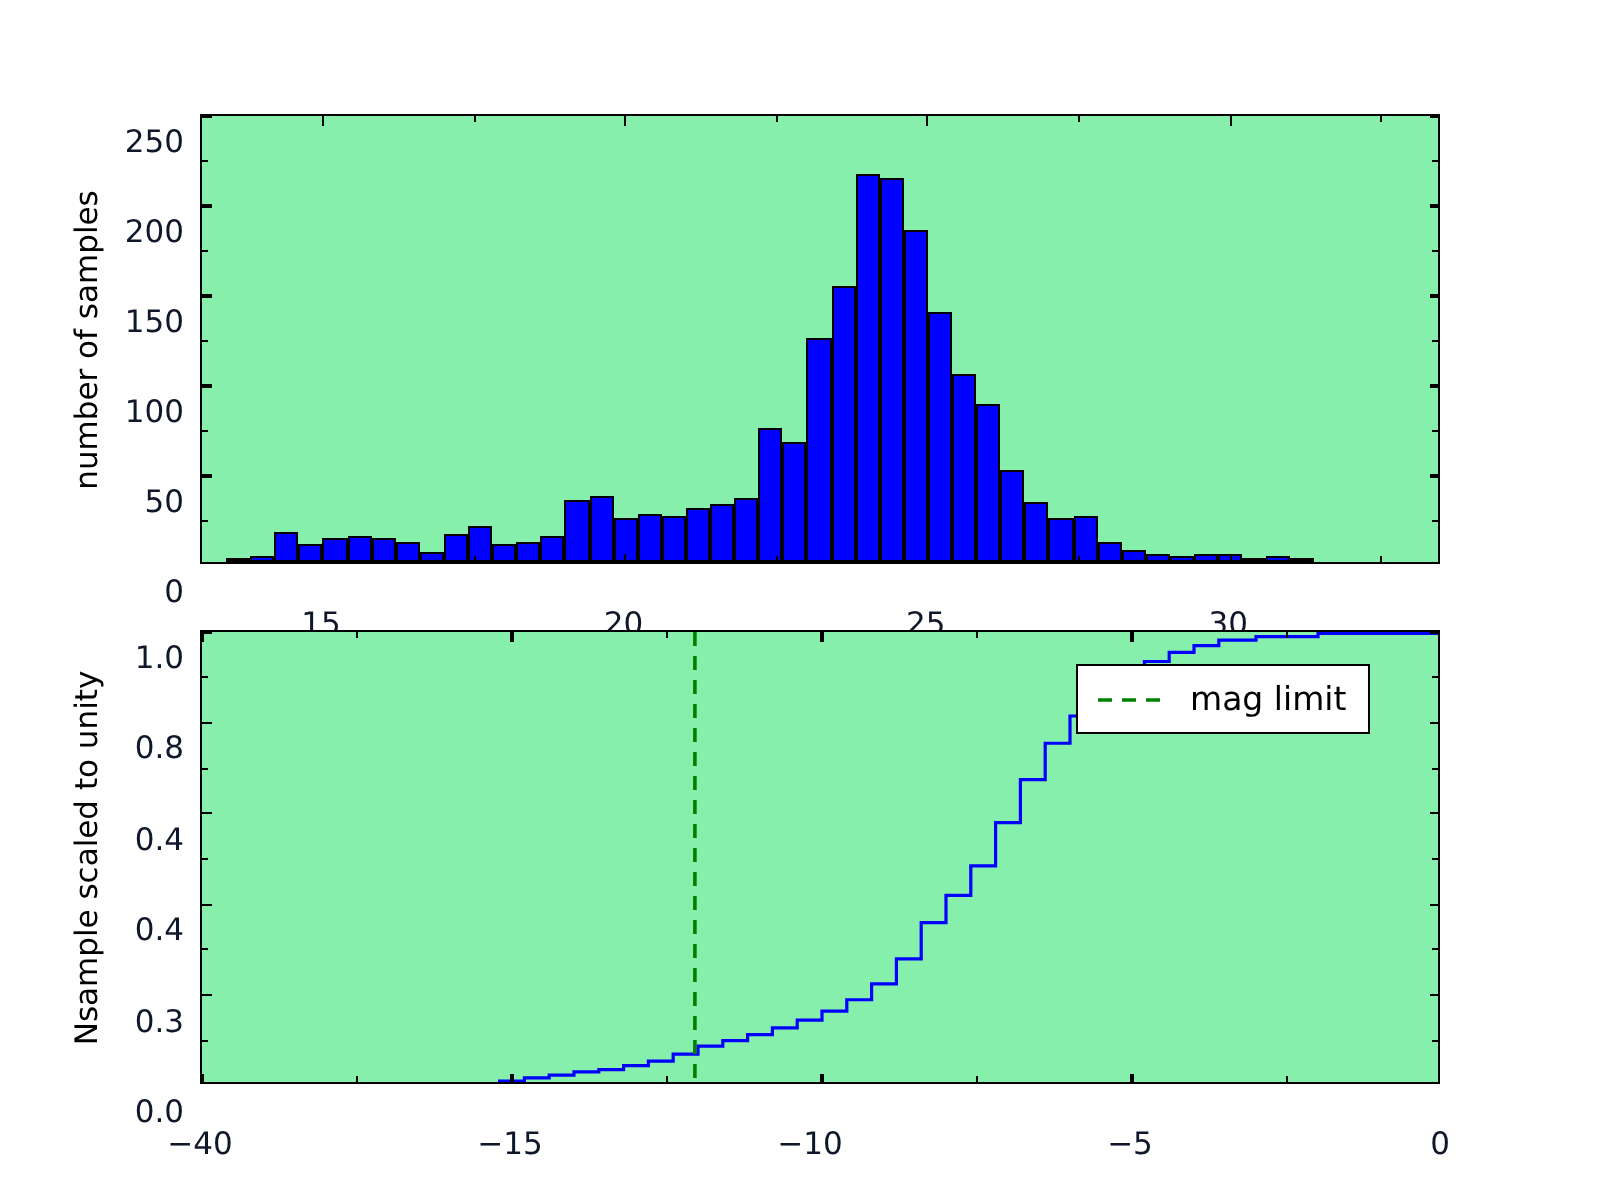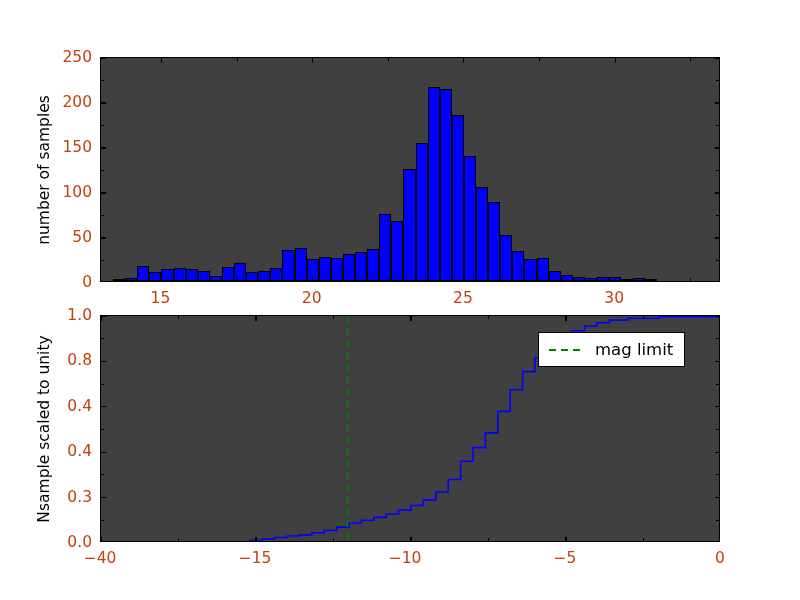--- a/index.html
+++ b/index.html
@@ -18,21 +18,21 @@
     width: 800px;
     height: 600px;
     background: #ffffff;
   }
 
   
   .axes {
     position: absolute;
     box-sizing: border-box;
     border: 1.1px solid #000000;
-    background: #404040;
+    background: #86efac;
     overflow: hidden;
   }
 
   
   #axes-top {
     left: 100px;
     top: 57px;
     width: 620px;
     height: 225px;
   }
@@ -53,22 +53,23 @@
     text-align: center;
     font-size: 17.5px;
     color: #000000;
     white-space: nowrap;
   }
 
   
   .tick-label {
     position: absolute;
     font-size: 15.5px;
-    color: #c2410c;
-    white-space: nowrap;
+    color: #0f172a;
+    white-space: nowrap;
+    margin-top: 14px;
   }
   .ytick-label {
     text-align: right;
     transform: translateY(-50%);
   }
   .xtick-label {
     text-align: center;
     transform: translateX(-50%);
   }
 

